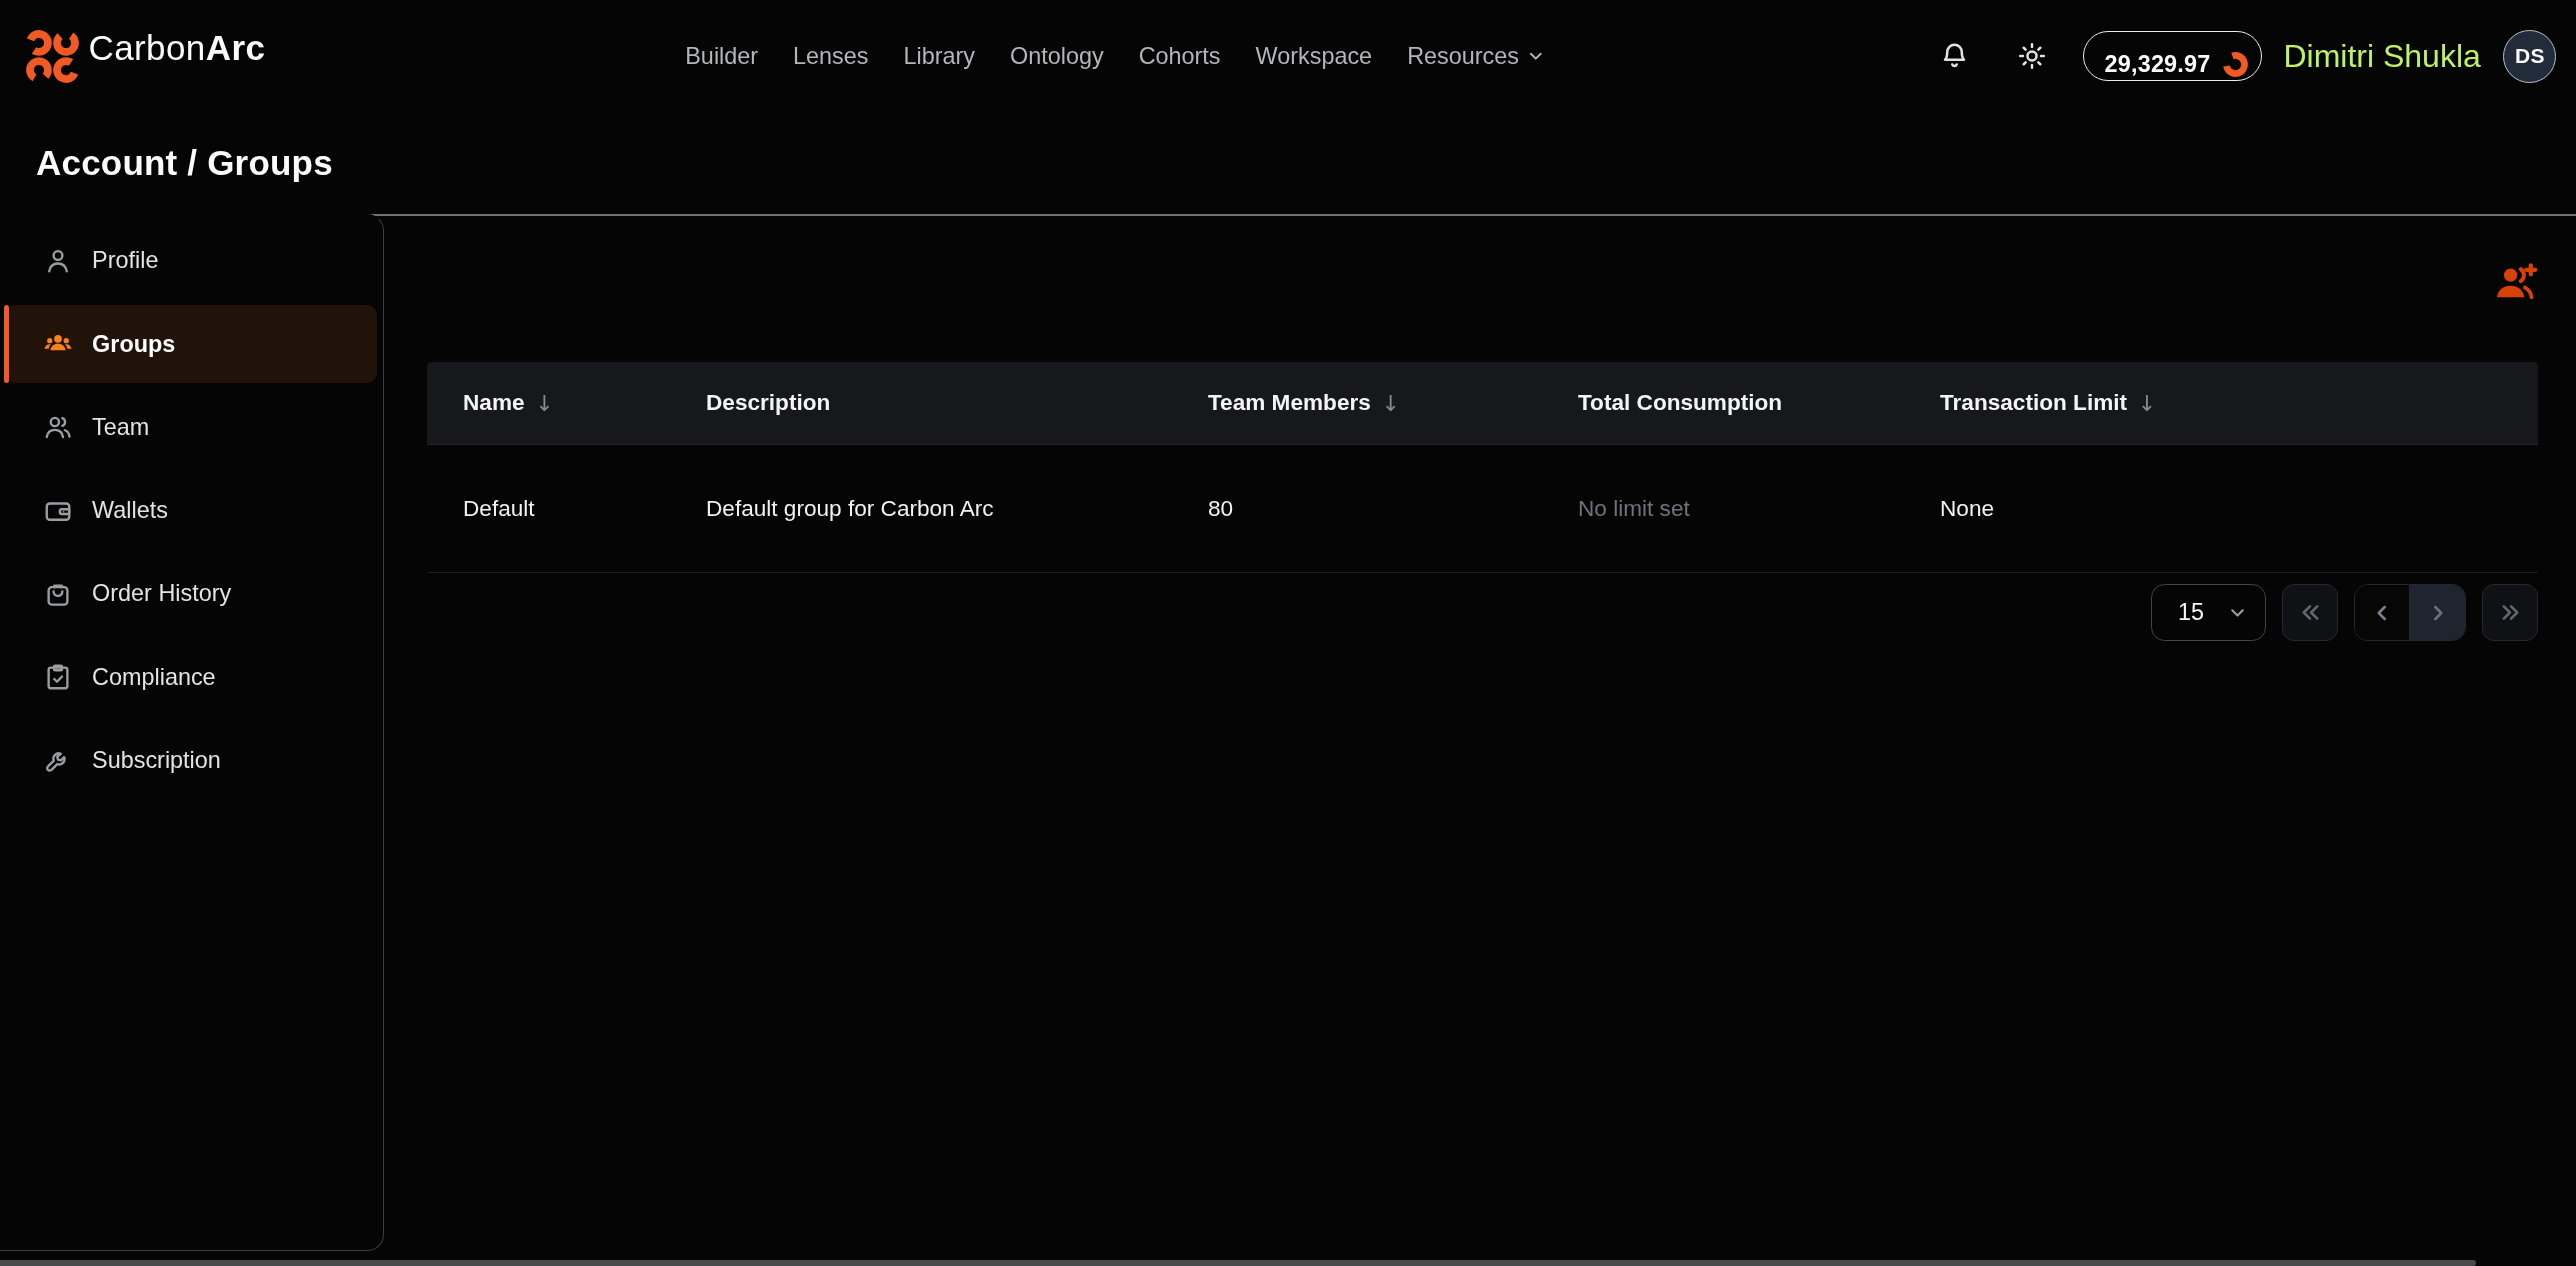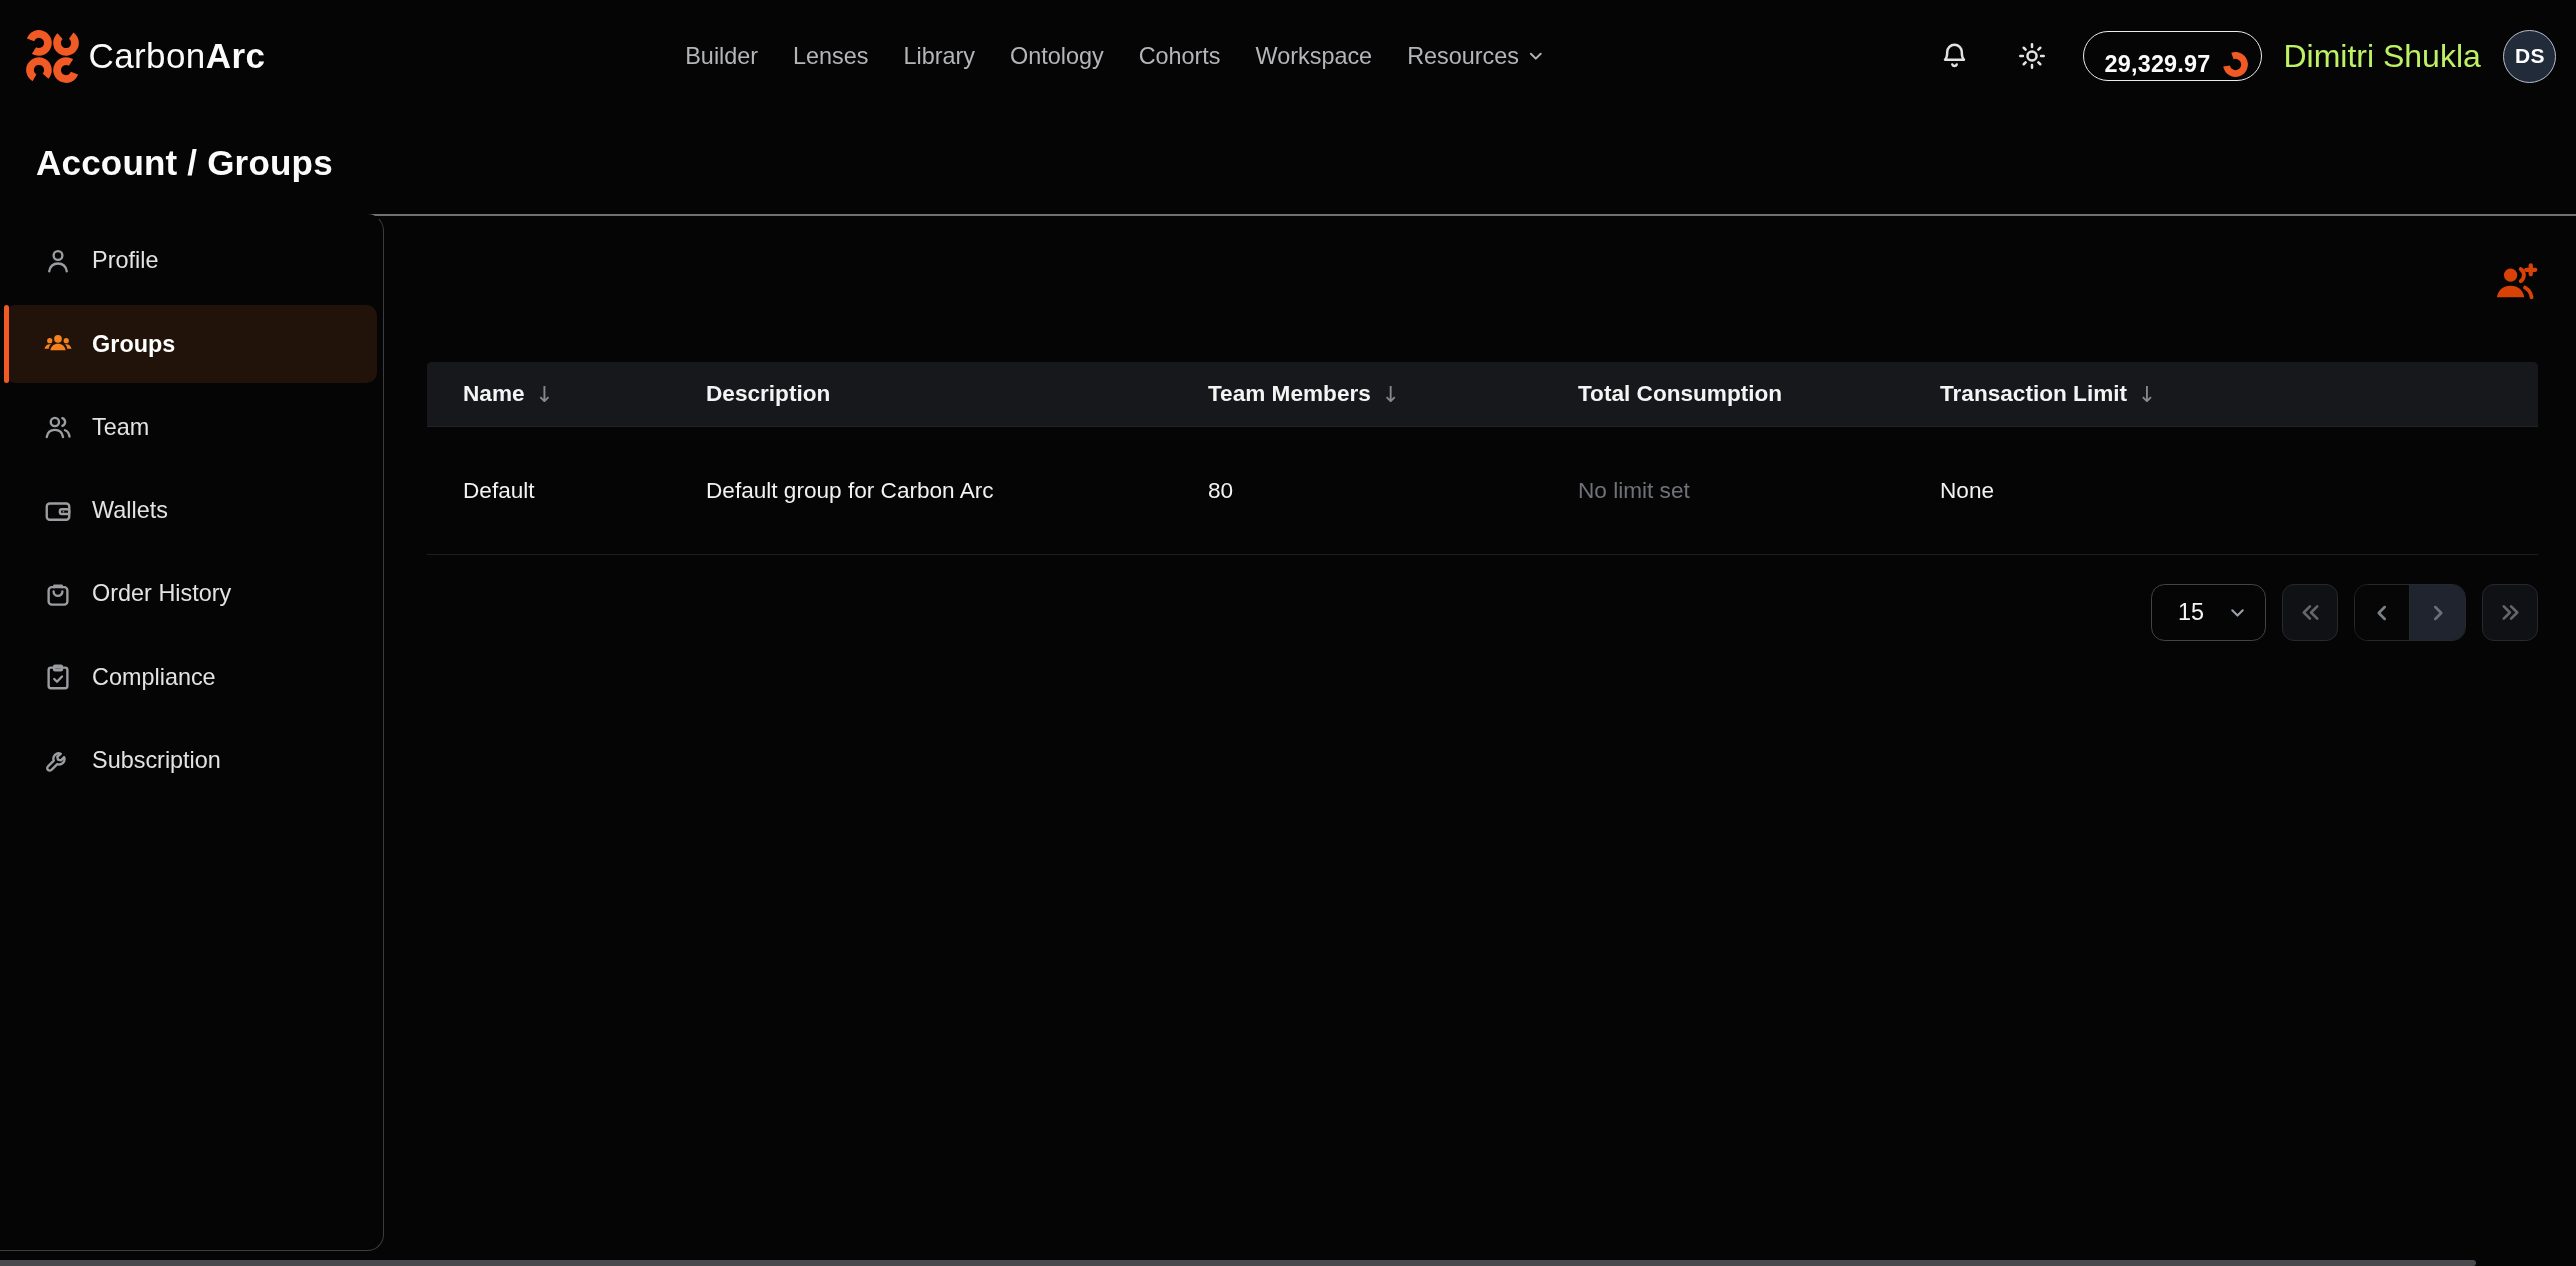--- a/index.html
+++ b/index.html
@@ -7,21 +7,21 @@
   body {
     width:2576px; height:1266px; position:relative; overflow:hidden;
     font-family:"Liberation Sans","DejaVu Sans",sans-serif;
     color:#ededed; -webkit-font-smoothing:antialiased;
   }
   svg { display:block; }
 
   
   .topbar { position:absolute; left:0; top:0; width:100%; height:112px;
     display:flex; align-items:center; padding:0 19.6px 0 24px; }
-  .logo { display:flex; align-items:center; gap:7.5px; }
+  .logo { display:flex; align-items:flex-start; gap:7.5px; }
   .logo-text { font-size:35px; color:#fafafa; letter-spacing:0.4px; }
   .logo-text .bold { font-weight:700; }
   .mainnav { display:flex; align-items:center; gap:35px; margin-left:420px; }
   .nav-item { font-size:23.4px; color:#b4b5b8; cursor:pointer; display:flex; align-items:center; gap:7.5px; }
   .right-cluster { margin-left:auto; display:flex; align-items:center; }
   .iconbtn { background:none; border:none; cursor:pointer; display:flex; align-items:center; }
   .bell { margin-right:45px; }
   .sun  { margin-right:35px; }
   .credits-pill { display:flex; align-items:center; gap:12px; height:50px;
     border:1.9px solid #ececec; border-radius:30px; padding:16px 12px 0 21px;
@@ -50,21 +50,21 @@
   .side-item.active::before { content:""; position:absolute; left:-0.8px; top:0; bottom:0;
     width:5.3px; border-radius:3.8px; background:#f15a24; }
   .side-item.active .lbl { font-weight:700; color:#ffffff; }
   .sicon { width:30px; height:30px; flex:0 0 30px; }
 
   
   .addgroup-btn { position:absolute; top:261px; right:38px; width:47px; height:47px;
     background:none; border:none; cursor:pointer; }
 
   .gtable { position:absolute; left:427px; right:38px; top:362px; }
-  .thead { height:65px; background:#17181b; border-radius:4.5px 4.5px 0 0;
+  .thead { height:83px; background:#17181b; border-radius:4.5px 4.5px 0 0;
     display:grid; grid-template-columns:243px 502px 370px 362px 1fr;
     align-items:center; padding-left:36px; border-bottom:0.8px solid #232428; }
   .th { font-size:22.6px; font-weight:700; color:#f4f4f4; display:flex; align-items:center; gap:10.6px; }
   .sort-arrow { font-family:"DejaVu Sans",sans-serif; font-size:22px; font-weight:400; color:#87898e; }
   .trow { height:128px; display:grid; grid-template-columns:243px 502px 370px 362px 1fr;
     align-items:center; padding-left:36px; border-bottom:1.5px solid #1d1e22; cursor:pointer; }
   .td { font-size:22.6px; color:#f2f2f2; }
   .td.muted { color:#6f7278; }
 
   

